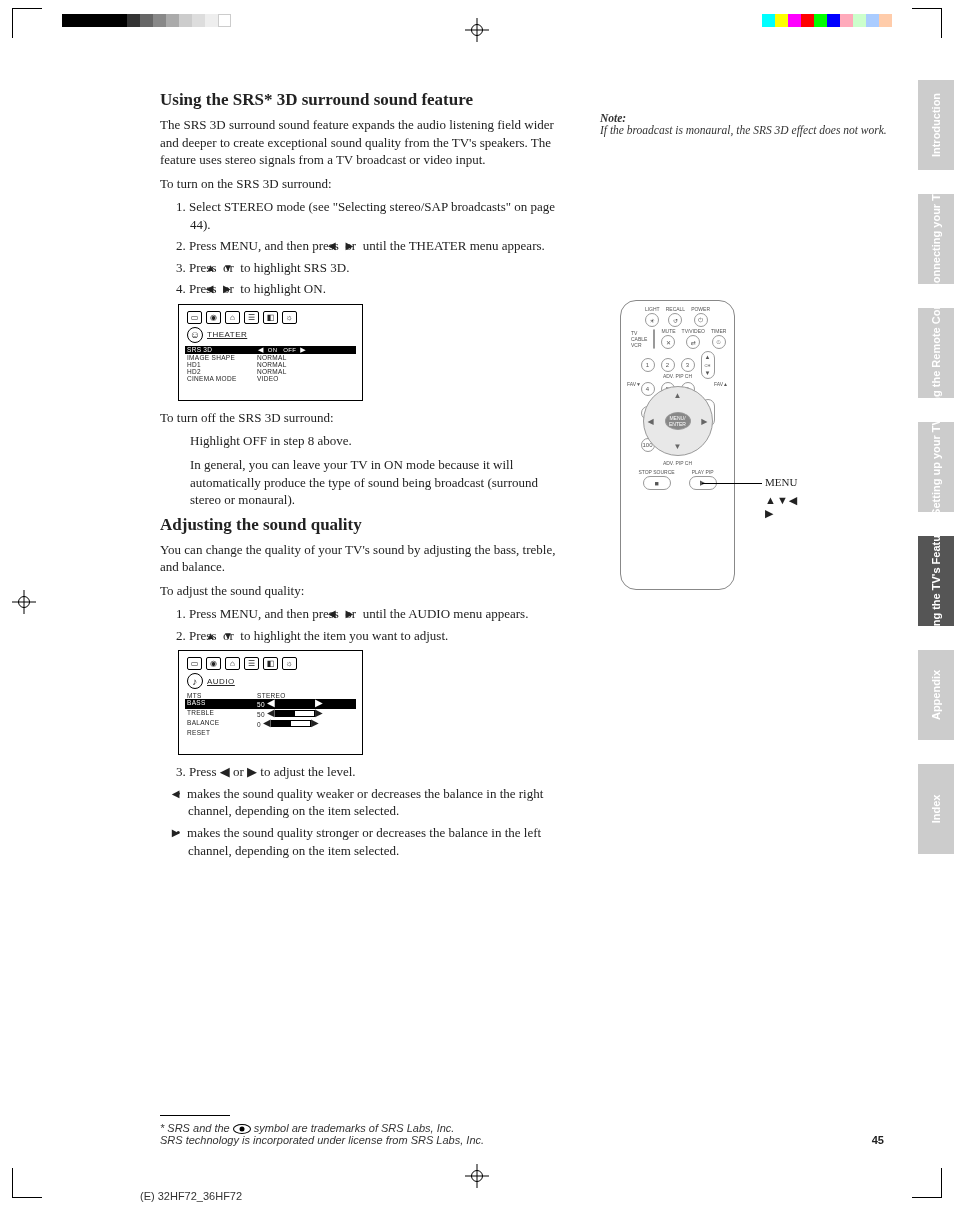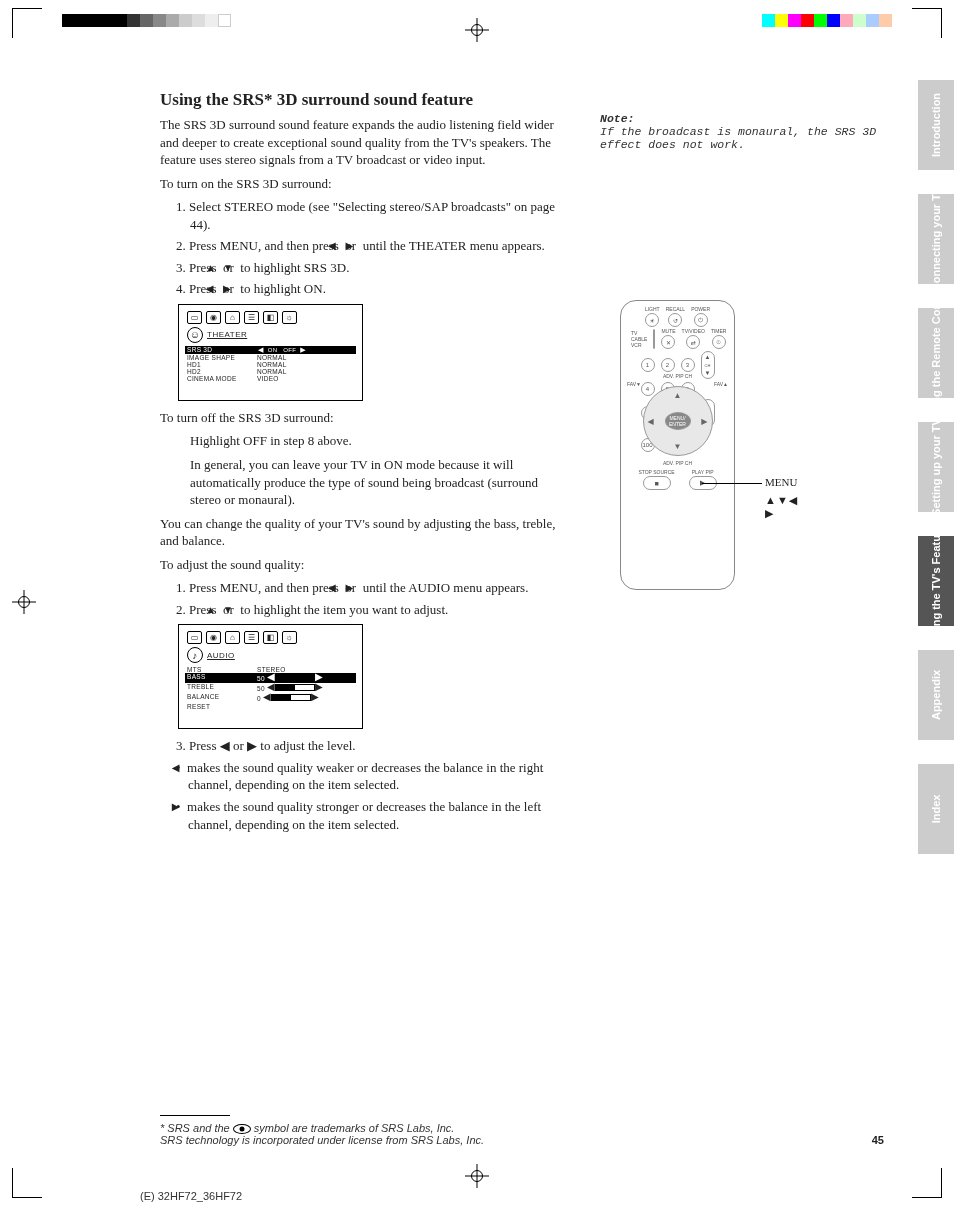--- a/index.html
+++ b/index.html
@@ -60,21 +60,21 @@
   .osd-list { padding: 0 8px 18px; font-size:6.5px; letter-spacing:0.3px; }
   .osd-row { display:flex; justify-content:flex-start; gap:0; }
   .osd-row .lab { width: 70px; }
   .osd-row .val { }
   .osd-row.hl { background:#000; color:#fff; padding:0 2px; margin:0 -2px;}
   .osd-toggle { display:inline-flex; align-items:center; gap:0; font-size:6px;}
   .osd-toggle .on { background:#000; color:#fff; padding:0 3px;}
   .osd-toggle .off { border:1px solid #000; padding:0 2px;}
   .osd-toggle .a { font-size:7px; margin:0 1px;}
 
-  .note { font-family: Liberation Mono, monospace; font-size: 11.5px; font-style: italic; color:#333; }
+  .note { font-family: Liberation Serif, serif; font-size: 11.5px; font-style: italic; color:#333; }
   .note .nt { font-weight: bold; }
 
   .remote-wrap { position:absolute; top:210px; left:20px; }
   .remote {
     width: 115px; height: 290px; border:1px solid #888; border-radius: 16px; background:#fff;
     padding: 6px 4px; font-family: Arial, sans-serif; font-size:5.5px; color:#555;
     display:flex; flex-direction:column; align-items:center; gap:2px;
   }
   .r-row { display:flex; justify-content:center; gap:6px; align-items:center; width:100%;}
   .r-btn { border:1px solid #999; border-radius:50%; width:14px; height:14px; display:flex; align-items:center; justify-content:center; font-size:6px;}
@@ -226,20 +226,21 @@
             <div class="lab">CINEMA MODE</div>
             <div class="val">VIDEO</div>
           </div>
         </div>
     </div>
 
     <p>To turn off the SRS 3D surround:</p>
     <p style="padding-left:30px;">Highlight OFF in step 8 above.</p>
     <p style="padding-left:30px;">In general, you can leave your TV in ON mode because it will automatically produce the type of sound being broadcast (surround stereo or monaural).</p>
 
+    <h3>Adjusting the sound quality</h3>
     <p>You can change the quality of your TV's sound by adjusting the bass, treble, and balance.</p>
     <p>To adjust the sound quality:</p>
     <ol id="audio-ol-a">
         <li><span class="num">1. </span>Press MENU, and then press <span class="arrow">◀</span> or <span class="arrow">▶</span> until the AUDIO menu appears.</li>
         <li><span class="num">2. </span>Press <span class="arrow">▲</span> or <span class="arrow">▼</span> to highlight the item you want to adjust.</li>
       </ol>
 
     <div class="osd">
       <div class="osd-icons">
         <div class="osd-icon">▭</div>

